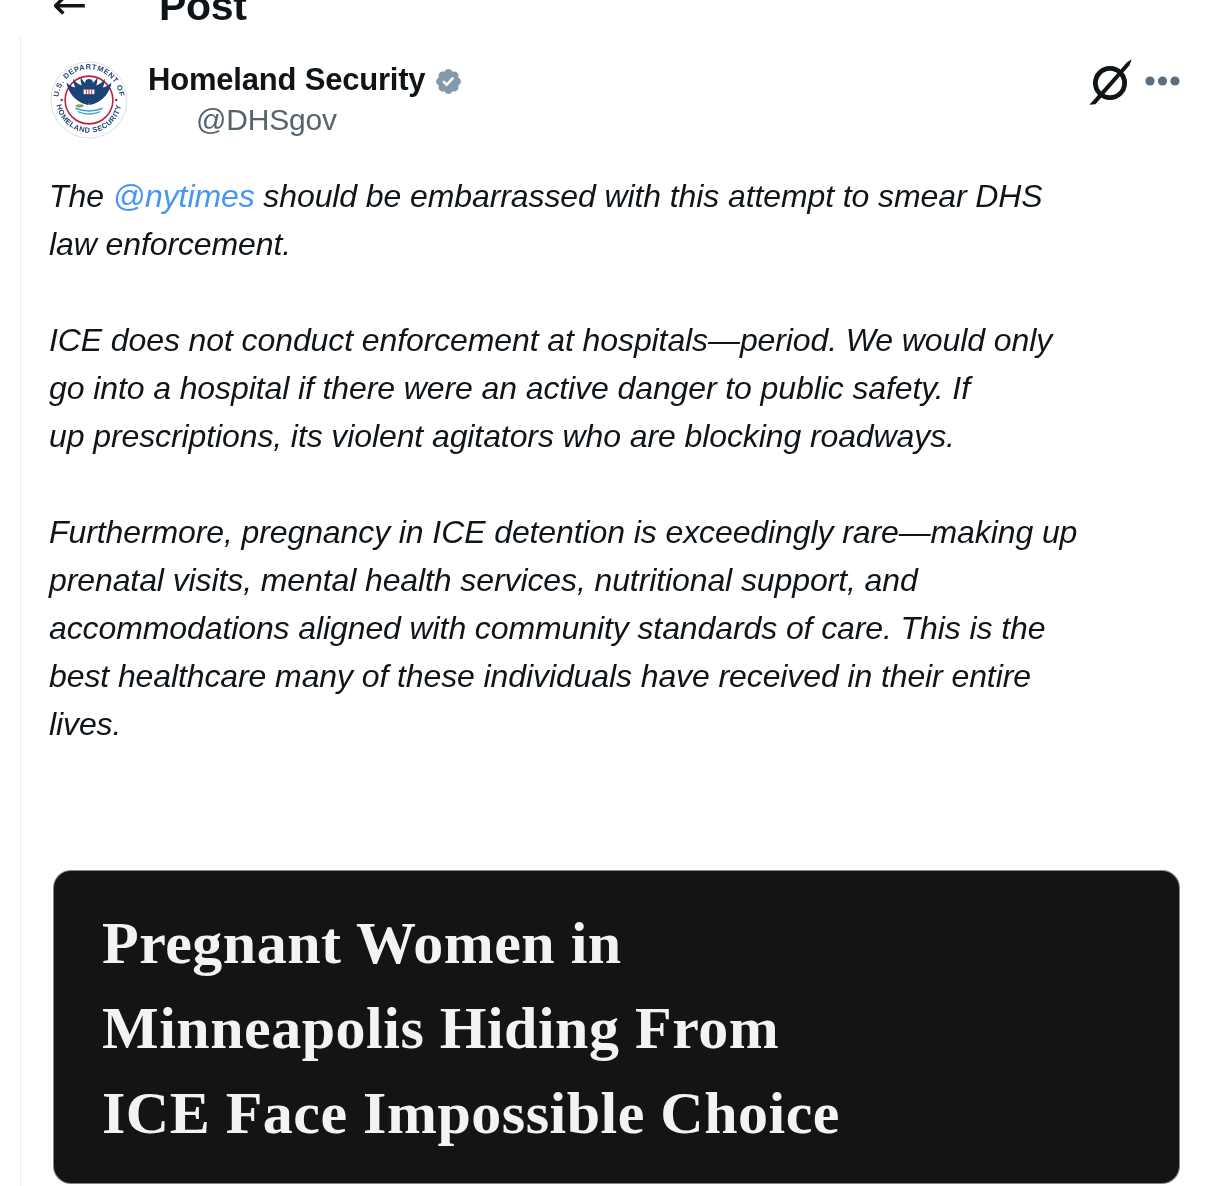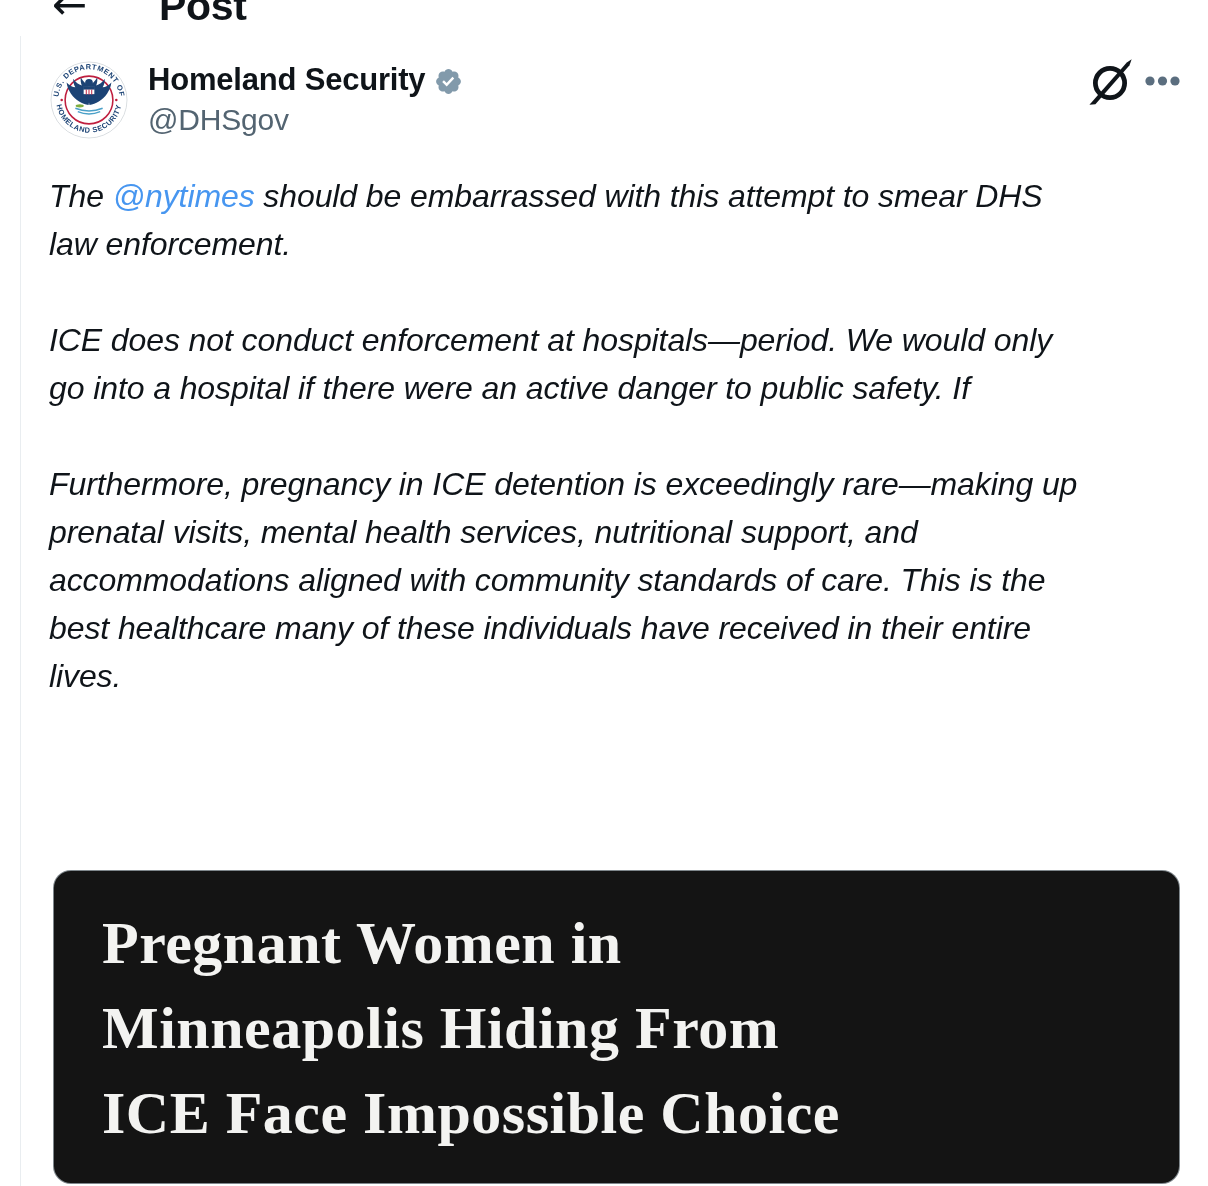--- a/index.html
+++ b/index.html
@@ -35,20 +35,21 @@
   .author-block { position:absolute; left:148px; top:62px; }
   .author-name-row { display:flex; align-items:center; gap:9px; height:36px; }
   .author-name {
     font-size:31px; font-weight:700; color:#0f1419; letter-spacing:-0.2px;
     cursor:pointer; white-space:nowrap;
   }
   .verified-badge { width:29px; height:29px; margin-top:3px; flex:0 0 auto; }
   .author-handle {
     margin-top:5px; font-size:30px; color:#536471; letter-spacing:-0.2px;
     cursor:pointer;
+    margin-left:48px;
   }
   
   .grok-button {
     position:absolute; left:1084px; top:56px;
     width:52px; height:52px; background:none; border:none; padding:0; cursor:pointer;
   }
   .more-button {
     position:absolute; left:1141px; top:70px;
     width:44px; height:24px; background:none; border:none; padding:0; cursor:pointer;
   }
@@ -150,20 +151,21 @@
 
 <div class="tweet-text">
   <div class="para">
     <div class="tweet-line"><span>The </span><a class="mention-link">@nytimes</a><span> should be embarrassed with this attempt to smear DHS</span></div>
     <div class="tweet-line">law enforcement.</div>
   </div>
 
   <div class="para">
     <div class="tweet-line">ICE does not conduct enforcement at hospitals—period. We would only</div>
     <div class="tweet-line">go into a hospital if there were an active danger to public safety. If</div>
+    <div class="tweet-line">up prescriptions, its violent agitators who are blocking roadways.</div>
   </div>
 
   <div class="para">
     <div class="tweet-line">Furthermore, pregnancy in ICE detention is exceedingly rare—making up</div>
     <div class="tweet-line">prenatal visits, mental health services, nutritional support, and</div>
     <div class="tweet-line">accommodations aligned with community standards of care. This is the</div>
     <div class="tweet-line">best healthcare many of these individuals have received in their entire</div>
     <div class="tweet-line">lives.</div>
   </div>
 </div>

